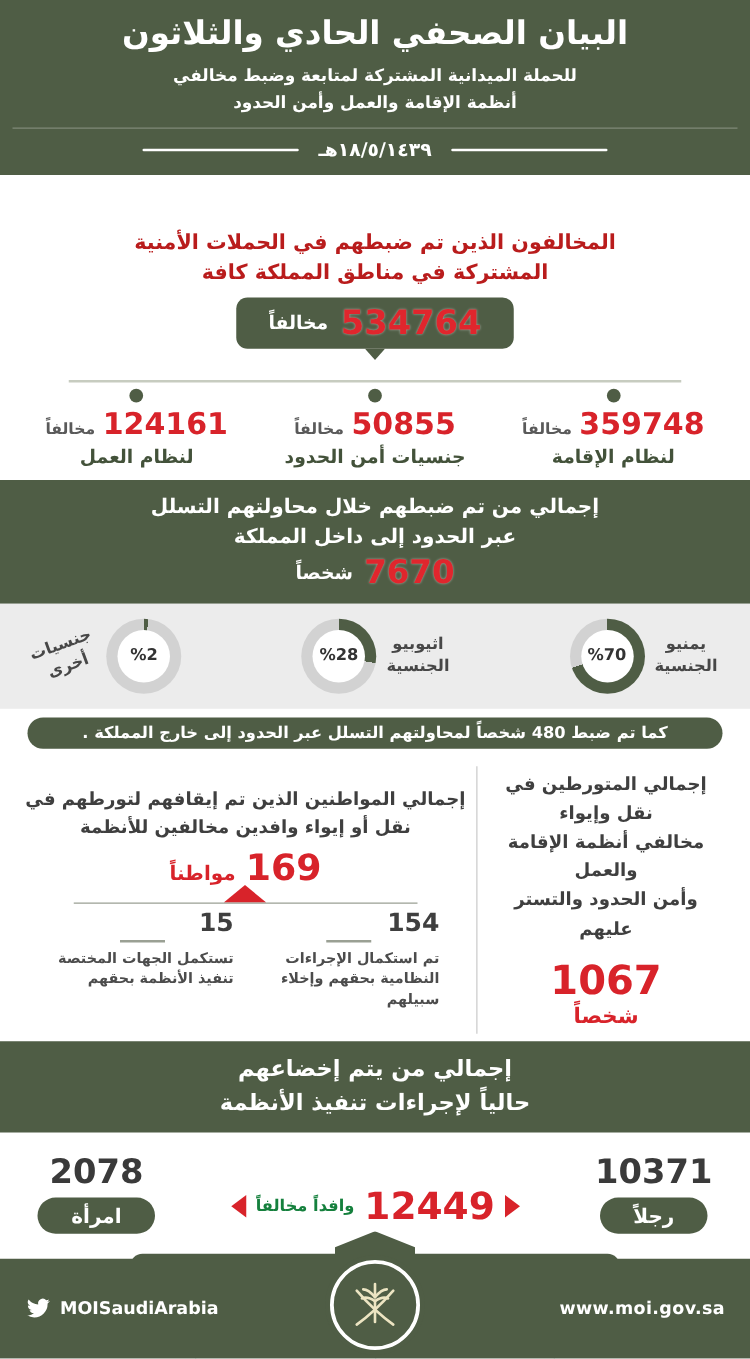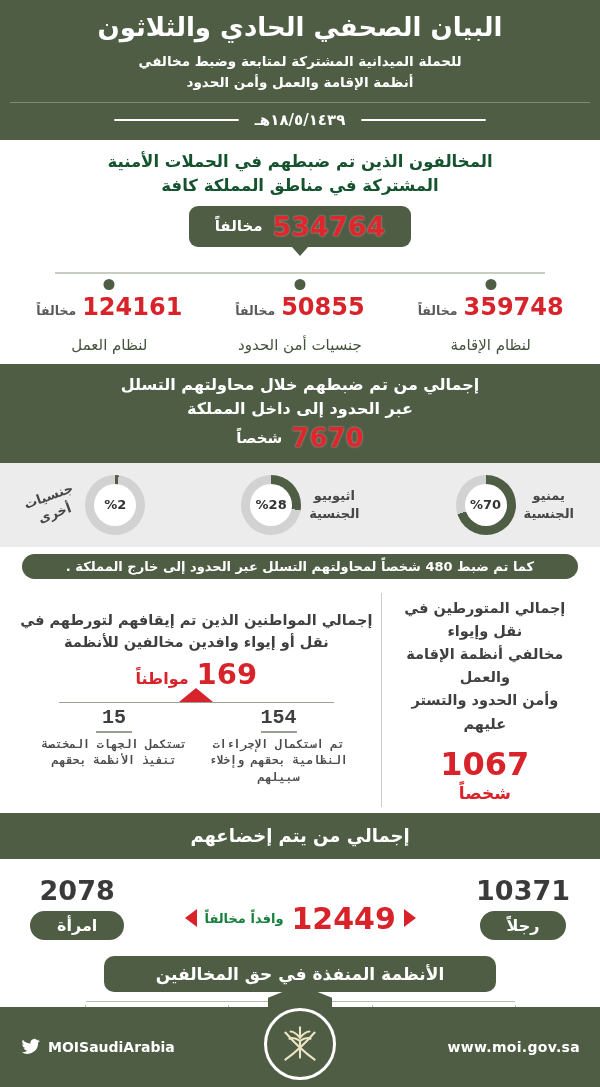--- a/index.html
+++ b/index.html
@@ -12,39 +12,39 @@
   .hdr { background:#4f5d45; color:#fff; text-align:center; padding:12px 10px 0; }
   .hdr .title { font-size:26px; font-weight:bold; letter-spacing:0; margin-bottom:9px; }
   .hdr .sub { font-size:13.5px; font-weight:bold; line-height:1.55; }
   .datebar { display:flex; align-items:center; justify-content:center; gap:16px;
              margin-top:9px; padding:8px 0 11px; border-top:1px solid rgba(255,255,255,.28); }
   .dline { height:2px; width:125px; background:#fff; border-radius:2px; }
   .date { font-size:15px; font-weight:bold; direction:ltr; unicode-bidi:isolate; }
 
   
   .s1 { text-align:center; padding-top:10px; }
-  .s1 .intro { color:#14532d; font-weight:bold; font-size:16.5px; line-height:1.45; }
+  .s1 .intro { color:#b91c1c; font-weight:bold; font-size:16.5px; line-height:1.45;margin-top:32px; }
   .badge-total { display:inline-flex; align-items:center; gap:10px; background:#4f5d45;
                  border-radius:9px; padding:5px 26px; margin-top:8px; position:relative; }
   .badge-total::after { content:""; position:absolute; bottom:-9px; left:50%; margin-left:-8px;
                  border-left:8px solid transparent; border-right:8px solid transparent;
                  border-top:9px solid #4f5d45; }
   .badge-total .num { color:#e0262d; font-size:27px; font-weight:bold;
                  text-shadow:0 0 2px rgba(255,255,255,.55); }
   .badge-total .unit { color:#fff; font-size:15px; font-weight:bold; }
   .stats-row { position:relative; margin-top:20px; padding:12px 14px 10px; display:flex; }
   .stats-row::before { content:""; position:absolute; top:5px; right:55px; left:55px;
                  height:2px; background:#c7ccc0; }
   .stat { flex:1; position:relative; text-align:center; }
   .stat .dot { position:absolute; top:0; left:50%; transform:translateX(-50%);
                width:11px; height:11px; border-radius:50%; background:#4f5d45; }
   .stat .vrow { display:flex; justify-content:center; align-items:baseline; gap:6px; margin-top:14px; }
   .stat .num { color:#d8232a; font-size:24px; font-weight:bold; }
   .stat .unit { color:#5a5a5a; font-size:12.5px; font-weight:bold; }
-  .stat .lbl { color:#43523a; font-size:15px; font-weight:normal; margin-top:15px; }
+  .stat .lbl { color:#43523a; font-size:15px; font-weight:bold; margin-top:3px; }
 
   
   .band { background:#4f5d45; color:#fff; text-align:center; padding:9px 10px 10px; }
   .band .t { font-size:16px; font-weight:bold; line-height:1.5; }
   .band .vrow { display:flex; justify-content:center; align-items:center; gap:9px; margin-top:2px; }
   .band .num { color:#e0262d; font-size:26px; font-weight:bold;
                text-shadow:0 0 2px rgba(255,255,255,.55); }
   .band .unit { font-size:15px; font-weight:bold; }
   .band.b4 .t { font-size:18px; }
 
@@ -71,21 +71,21 @@
   .col-involved .unit { color:#d8232a; font-size:17px; font-weight:bold; }
   .col-citizens { flex:1; padding:4px 8px; text-align:center;margin-top:12px; }
   .col-citizens .txt { color:#3f3f3f; font-size:14.5px; font-weight:bold; line-height:1.55; }
   .cit-vrow { display:flex; justify-content:center; align-items:baseline; gap:8px; margin-top:3px; }
   .cit-vrow .num { color:#d8232a; font-size:29px; font-weight:bold; }
   .cit-vrow .unit { color:#d8232a; font-size:16px; font-weight:bold; }
   .tri-up { width:0; height:0; border-left:17px solid transparent; border-right:17px solid transparent;
             border-bottom:14px solid #d8232a; margin:-3px auto 0; }
   .bracket { border-top:1.5px solid #9aa094; width:78%; margin:0 auto; }
   .breakdown { display:flex; justify-content:space-between; width:88%; margin:3px auto 0; }
-  .bd-item { width:47%; text-align:center;font-family:Liberation Mono, monospace; }
+  .bd-item { width:47%; text-align:right; }
   .bd-item .num { color:#3f3f3f; font-size:20px; font-weight:bold; }
   .bd-item .ul { width:36px; height:2px; background:#9aa094; margin:2px auto 4px; }
   .bd-item .d { font-size:11.5px; color:#4c4c4c; font-weight:bold; line-height:1.45; }
 
   
   .s5 { display:flex; align-items:flex-start; justify-content:space-between; padding:16px 30px 14px; }
   .s5 .side { text-align:center; }
   .s5 .side .num { color:#3a3a3a; font-size:27px; font-weight:bold; }
   .s5 .side .pillbadge { background:#4f5d45; color:#fff; border-radius:17px; padding:5px 27px;
                          font-size:16px; font-weight:bold; margin-top:5px; display:inline-block; }
@@ -263,20 +263,21 @@
           <div class="ul"></div>
           <div class="d">تستكمل الجهات المختصة</div>
           <div class="d">تنفيذ الأنظمة بحقهم</div>
         </div>
       </div>
     </div>
   </section>
 
   <section class="band b4">
     <div class="t">إجمالي من يتم إخضاعهم</div>
+    <div class="t">حالياً لإجراءات تنفيذ الأنظمة</div>
   </section>
 
   <section class="s5">
     <div class="side">
       <div class="num">10371</div>
       <div class="pillbadge">رجلاً</div>
     </div>
     <div class="mid">
       <span class="arrow-r"></span>
       <span class="num">12449</span>

